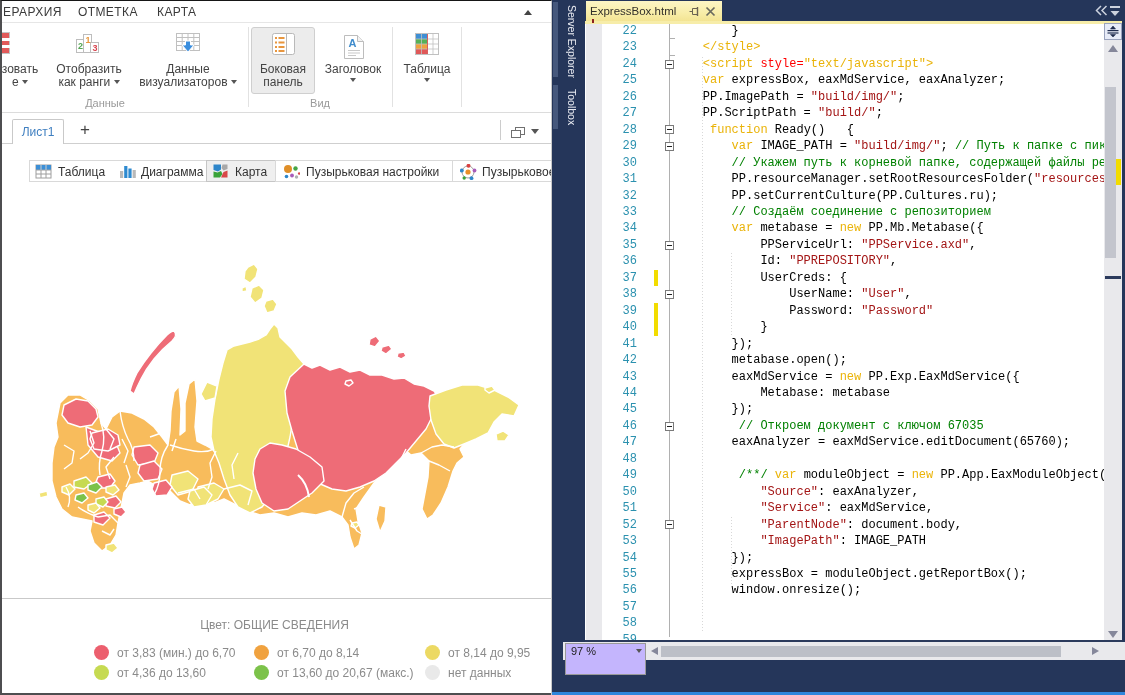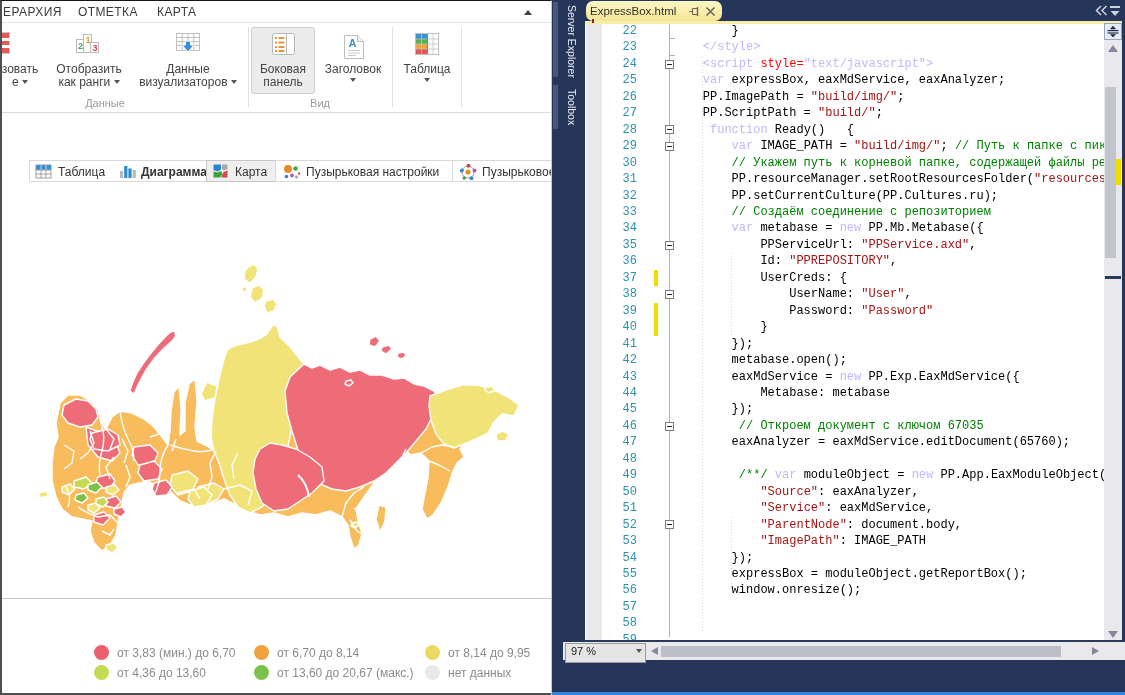--- a/index.html
+++ b/index.html
@@ -19,21 +19,21 @@
          font-size:12px; color:#333; white-space:nowrap; }
   
   .leg-circ { position:absolute; width:15px; height:15px; border-radius:50%; }
   .leg-txt  { position:absolute; font-size:12px; color:#8b8b8b; }
   
   #vs { position:absolute; left:552px; top:0; width:573px; height:695px; background:#25365a; }
   .vtab { position:absolute; left:11px; width:15px; color:#e9ebf2; font-size:10.5px;
           writing-mode:vertical-rl; white-space:nowrap; }
   .vacc { position:absolute; left:1px; width:5px; background:#46587c; }
   mono, pre { font-family:"Liberation Mono", monospace; }
-  #code .k { color:#c4b5fd; } #code .s { color:#a31515; } #code .c { color:#008000; } #code .r { color:#ff0000; }
+  #code .k { color:#eab308; } #code .s { color:#a31515; } #code .c { color:#008000; } #code .r { color:#ff0000; }
   .fb { position:absolute; width:9px; height:9px; background:#fff; border:1px solid #7a7a7a; }
   .fb:after { content:""; position:absolute; left:1px; top:3px; width:5px; height:1px; background:#222; }
 </style></head>
 <body>
 <div id="app">
 
   <div class="ribtab" style="left:-8px;">ИЕРАРХИЯ</div>
   <div class="ribtab" style="left:76px;">ОТМЕТКА</div>
   <div class="ribtab" style="left:155px;">КАРТА</div>
   <div class="abs" style="left:522px;top:9px;width:0;height:0;border-left:4px solid transparent;border-right:4px solid transparent;border-bottom:5px solid #444;"></div>
@@ -92,39 +92,49 @@
       <path d="M13.5 2 v20" stroke="#d86060"></path>
     </svg>
     <div class="blab" style="left:392px;width:66px;">Таблица</div>
     <div class="abs" style="left:422px;top:55px;width:0;height:0;border-left:3.5px solid transparent;border-right:3.5px solid transparent;border-top:4px solid #555;"></div>
     <div class="vsep" style="left:459px;"></div>
     <div class="grplbl" style="left:60px;width:86px;">Данные</div>
     <div class="grplbl" style="left:285px;width:66px;">Вид</div>
   </div>
   <div class="abs" style="left:0;top:111px;width:550px;height:1px;background:#dcdcdc;"></div>
 
+  <div id="sheetrow" class="abs" style="left:0;top:112px;width:550px;height:31px;background:#fff;border-bottom:1px solid #cfcfcf;">
+    <div class="abs" style="left:10px;top:6px;width:52px;height:25px;background:#fff;border:1px solid #c9c9c9;border-bottom:none;border-radius:2px 2px 0 0;color:#3f7fc0;font-size:12px;text-align:center;line-height:24px;">Лист1</div>
+    <div class="abs" style="left:76px;top:6px;width:14px;height:24px;color:#444;font-size:17px;font-weight:400;line-height:22px;text-align:center;">+</div>
+    <div class="abs" style="left:498px;top:7px;width:1px;height:20px;background:#cccccc;"></div>
+    <svg class="abs" style="left:508px;top:11px;" width="30" height="14" viewBox="0 0 30 14">
+      <rect x="5.5" y="3.5" width="9" height="7" fill="#fff" stroke="#707070"></rect>
+      <rect x="1.5" y="6.5" width="9" height="7" fill="#fff" stroke="#707070"></rect>
+      <path d="M21 5 l4 5 4 -5 z" fill="#555"></path>
+    </svg>
+  </div>
 
   <div id="vizstrip" class="abs" style="left:0;top:159px;width:550px;height:23px;">
     <div class="viz" style="left:27px;width:86px;">
       <svg class="abs" style="left:5px;top:3px;" width="17" height="15" viewBox="0 0 17 15">
         <rect x="1" y="1" width="15" height="13" fill="#fff" stroke="#9e9e9e"></rect>
         <rect x="1" y="1" width="15" height="5" fill="#3c8fd6"></rect>
         <path d="M1 6 h15 M1 10 h15 M6 1 v13 M11 1 v13" stroke="#9e9e9e"></path>
         <path d="M6 1 v5 M11 1 v5" stroke="#9ec5ea"></path>
       </svg>
       <span class="abs" style="left:28px;top:4px;">Таблица</span>
     </div>
     <div class="viz" style="left:112px;width:93px;border-left:none;">
       <svg class="abs" style="left:6px;top:3px;" width="16" height="15" viewBox="0 0 16 15">
         <rect x="0" y="7" width="3.2" height="7" fill="#b9b9b9"></rect>
         <rect x="4.2" y="2" width="3.2" height="12" fill="#2e8ad0"></rect>
         <rect x="8.4" y="4.5" width="3.2" height="9.5" fill="#2e8ad0"></rect>
         <rect x="12.6" y="6" width="3.2" height="8" fill="#b9b9b9"></rect>
       </svg>
-      <span class="abs" style="left:27px;top:4px;font-weight:bold;">Диаграмма</span>
+      <span class="abs" style="left:27px;top:4px;">Диаграмма</span>
     </div>
     <div class="viz" style="left:204px;width:70px;background:#efefef;border-color:#c6c6c6;">
       <svg class="abs" style="left:6px;top:3px;" width="15" height="14" viewBox="0 0 15 14">
         <path d="M0.5 0.5 h7.5 v5 l-3 2 -4.5 -1.5 z" fill="#2e86ca"></path>
         <path d="M9.5 0.5 h5 v4.5 l-4 1.5 -2 -2.5 z" fill="#a8a8a8"></path>
         <path d="M0.5 7.5 l4 1 3.5 -1.5 1.5 3 -2.5 3.5 h-6.5 z" fill="#3aa33a"></path>
         <path d="M10.5 8 l4 -1.5 v7 h-6.5 z" fill="#d84848"></path>
       </svg>
       <span class="abs" style="left:28px;top:4px;">Карта</span>
     </div>
@@ -235,20 +245,21 @@
       <path d="M146,306 L152,316 L148,326"></path>
       <path d="M100,344 L108,348 L112,342"></path>
       <path d="M174,252 L170,264"></path>
       <path d="M214,264 L208,276 L210,290 L206,302"></path>
       <path d="M236,266 L230,278 L232,292"></path>
     </g>
    </g>
   </svg>
 
   <div id="legend" class="abs" style="left:0;top:597px;width:550px;height:96px;border-top:1px solid #c9c9c9;">
+    <div class="abs" style="left:0;top:19px;width:545px;text-align:center;font-size:12px;color:#8b8b8b;">Цвет: ОБЩИЕ СВЕДЕНИЯ</div>
     <div class="leg-circ" style="left:92px;top:46px;background:#ec5f6e;"></div>
     <div class="leg-txt" style="left:115px;top:47px;">от 3,83 (мин.) до 6,70</div>
     <div class="leg-circ" style="left:252px;top:46px;background:#f0a23f;"></div>
     <div class="leg-txt" style="left:275px;top:47px;">от 6,70 до 8,14</div>
     <div class="leg-circ" style="left:423px;top:46px;background:#ecd963;"></div>
     <div class="leg-txt" style="left:446px;top:47px;">от 8,14 до 9,95</div>
     <div class="leg-circ" style="left:92px;top:66px;background:#c6da51;"></div>
     <div class="leg-txt" style="left:115px;top:67px;">от 4,36 до 13,60</div>
     <div class="leg-circ" style="left:252px;top:66px;background:#7cc24a;"></div>
     <div class="leg-txt" style="left:275px;top:67px;">от 13,60 до 20,67 (макс.)</div>
@@ -260,21 +271,21 @@
 <div id="vs">
   <div class="vacc" style="top:2px; height:75px;"></div>
   <div class="vacc" style="top:85px; height:44px;"></div>
   <div class="vtab" style="top:5px;">Server Explorer</div>
   <div class="vtab" style="top:89px;">Toolbox</div>
   <div id="editor" class="abs" style="left:33px;top:0;width:540px;height:695px;">
 
     <div class="abs" style="left:0;top:24px;width:519px;height:616px;background:#fff;"></div>
     <div class="abs" style="left:1px;top:24px;width:16px;height:616px;background:#e9e9ec;"></div>
 
-    <div class="abs" style="left:1px;top:1px;width:136px;height:20px;background:linear-gradient(180deg,#fcf5c5 0%,#f8eda8 60%,#f3e493 100%);color:#262626;font-size:11.5px;border-radius:7px;">
+    <div class="abs" style="left:1px;top:1px;width:136px;height:20px;background:linear-gradient(180deg,#fcf5c5 0%,#f8eda8 60%,#f3e493 100%);color:#262626;font-size:11.5px;">
       <span class="abs" style="left:4px;top:3.5px;color:#33302a;">ExpressBox.html</span>
       <svg class="abs" style="left:103px;top:5px;" width="11" height="11" viewBox="0 0 11 11">
           <g stroke="#6b6352" fill="none">
             <path d="M0.5 5.5 h3"></path>
             <path d="M3.5 2.5 h5 v6 h-5 z"></path>
             <path d="M8.5 1 v9" stroke-width="1.4"></path>
           </g>
         </svg>
       <svg class="abs" style="left:119px;top:5px;" width="11" height="11" viewBox="0 0 11 11">
           <path d="M1.5 1.5 L9.5 9.5 M9.5 1.5 L1.5 9.5" stroke="#6a6a5e" stroke-width="1.7"></path>
@@ -393,21 +404,21 @@
     <div class="abs" style="left:520px;top:87px;width:11px;height:171px;background:#c3c5cd;"></div>
     <div class="abs" style="left:531px;top:159px;width:5px;height:26px;background:#f2dc00;"></div>
     <div class="abs" style="left:520px;top:276px;width:16px;height:3px;background:#2b3a5c;"></div>
     <svg class="abs" style="left:522px;top:629px;" width="12" height="10" viewBox="0 0 12 10">
         <path d="M6 9 L11 2 H1 Z" fill="#85879a"></path>
       </svg>
 
     <div class="abs" style="left:0;top:640px;width:537px;height:2px;background:#2b3a5c;"></div>
 
     <div class="abs" style="left:-22px;top:642px;width:562px;height:18px;background:#e9e9ec;"></div>
-    <div class="abs" style="left:-20px;top:643px;width:81px;height:20px;background:#e5e5e5;border:1px solid #999;font-size:11px;color:#222;">
+    <div class="abs" style="left:-20px;top:643px;width:81px;height:32px;background:#c4b5fd;border:1px solid #999;font-size:11px;color:#222;">
       <span class="abs" style="left:5px;top:1px;">97 %</span>
       <span class="abs" style="right:3px;top:5px;width:0;height:0;border-left:3.5px solid transparent;border-right:3.5px solid transparent;border-top:4px solid #555;"></span>
     </div>
     <svg class="abs" style="left:65px;top:646px;" width="9" height="10" viewBox="0 0 9 10">
         <path d="M8 1 L1 5 L8 9 Z" fill="#85879a"></path>
       </svg>
     <div class="abs" style="left:76px;top:646px;width:400px;height:11px;background:#bcbfc7;"></div>
     <svg class="abs" style="left:506px;top:646px;" width="9" height="10" viewBox="0 0 9 10">
         <path d="M1 1 L8 5 L1 9 Z" fill="#85879a"></path>
       </svg>

